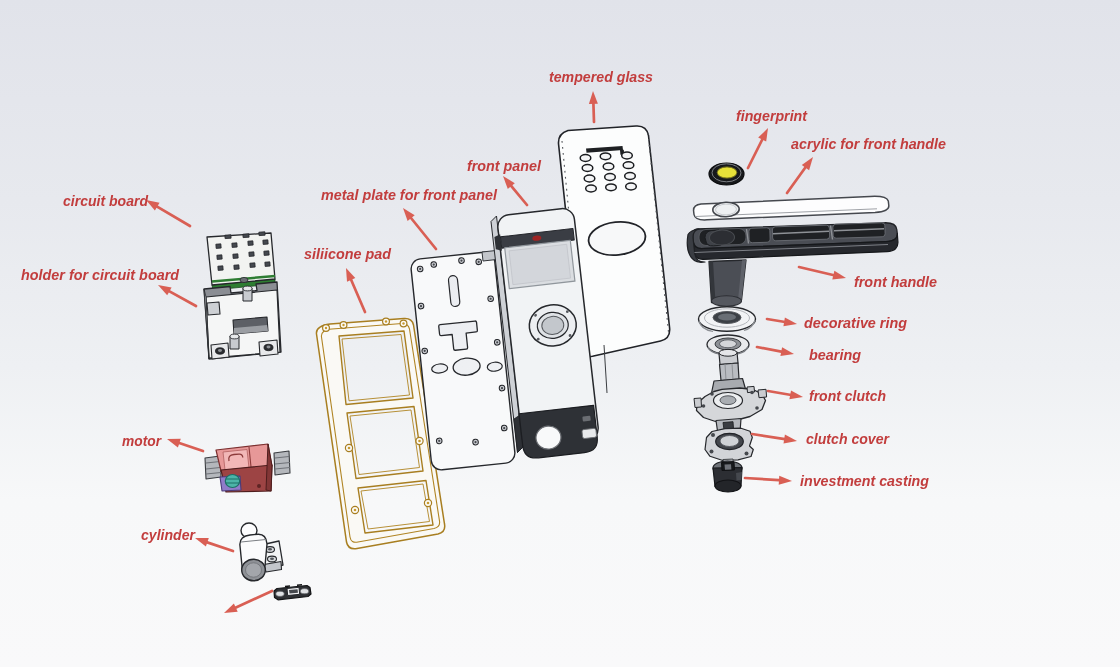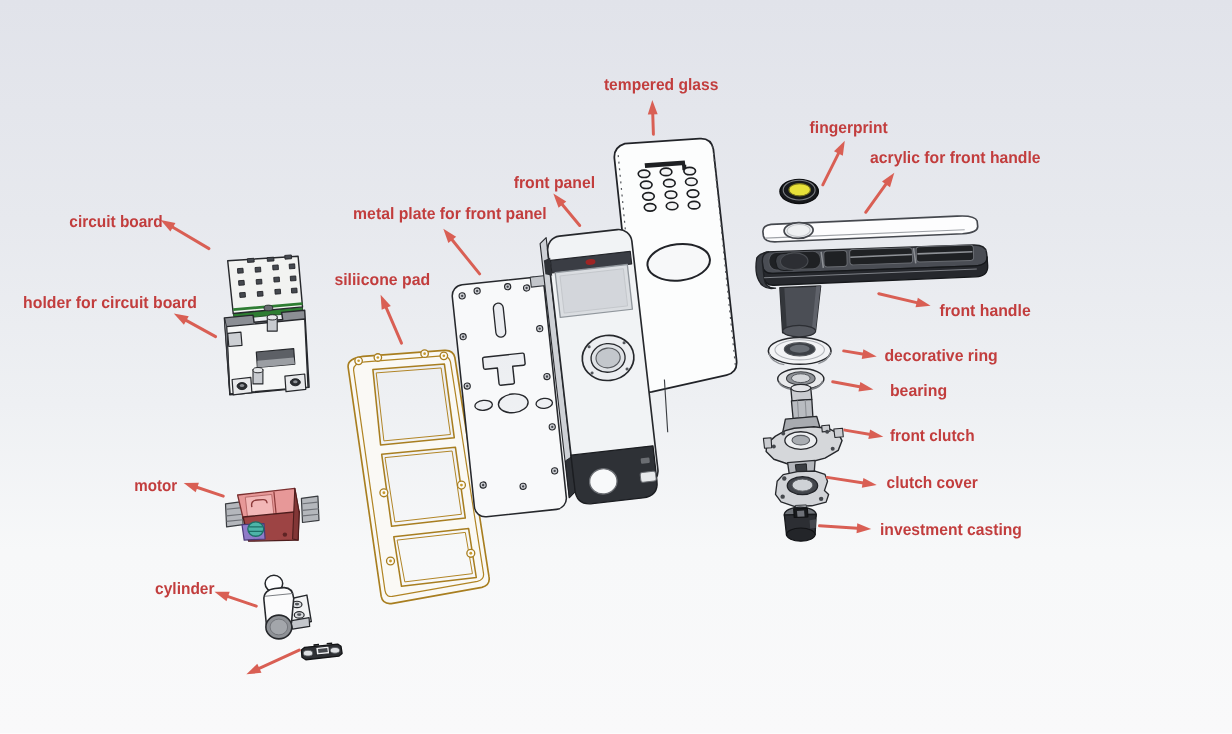--- a/index.html
+++ b/index.html
@@ -1,16 +1,16 @@
 <!DOCTYPE html>
 <html><head>
 <meta charset="utf-8">
 <style>
 html,body{margin:0;padding:0;background:#fff;}
-#stage{position:relative;width:1120px;height:667px;overflow:hidden;font-family:"Liberation Sans",sans-serif;}
+#stage{position:relative;width:1120px;height:667px;overflow:hidden;font-family:"Liberation Sans",sans-serif;font-style:italic;}
 </style>
 </head>
 <body>
 <div id="stage">
 <svg width="1120" height="667" viewBox="0 0 1120 667">
 <defs>
 <linearGradient id="bgg" gradientUnits="userSpaceOnUse" x1="0" y1="0" x2="0" y2="667">
 <stop offset="0" stop-color="#e1e3ea"></stop>
 <stop offset="0.3" stop-color="#e7e9ee"></stop>
 <stop offset="0.55" stop-color="#eef0f3"></stop>

